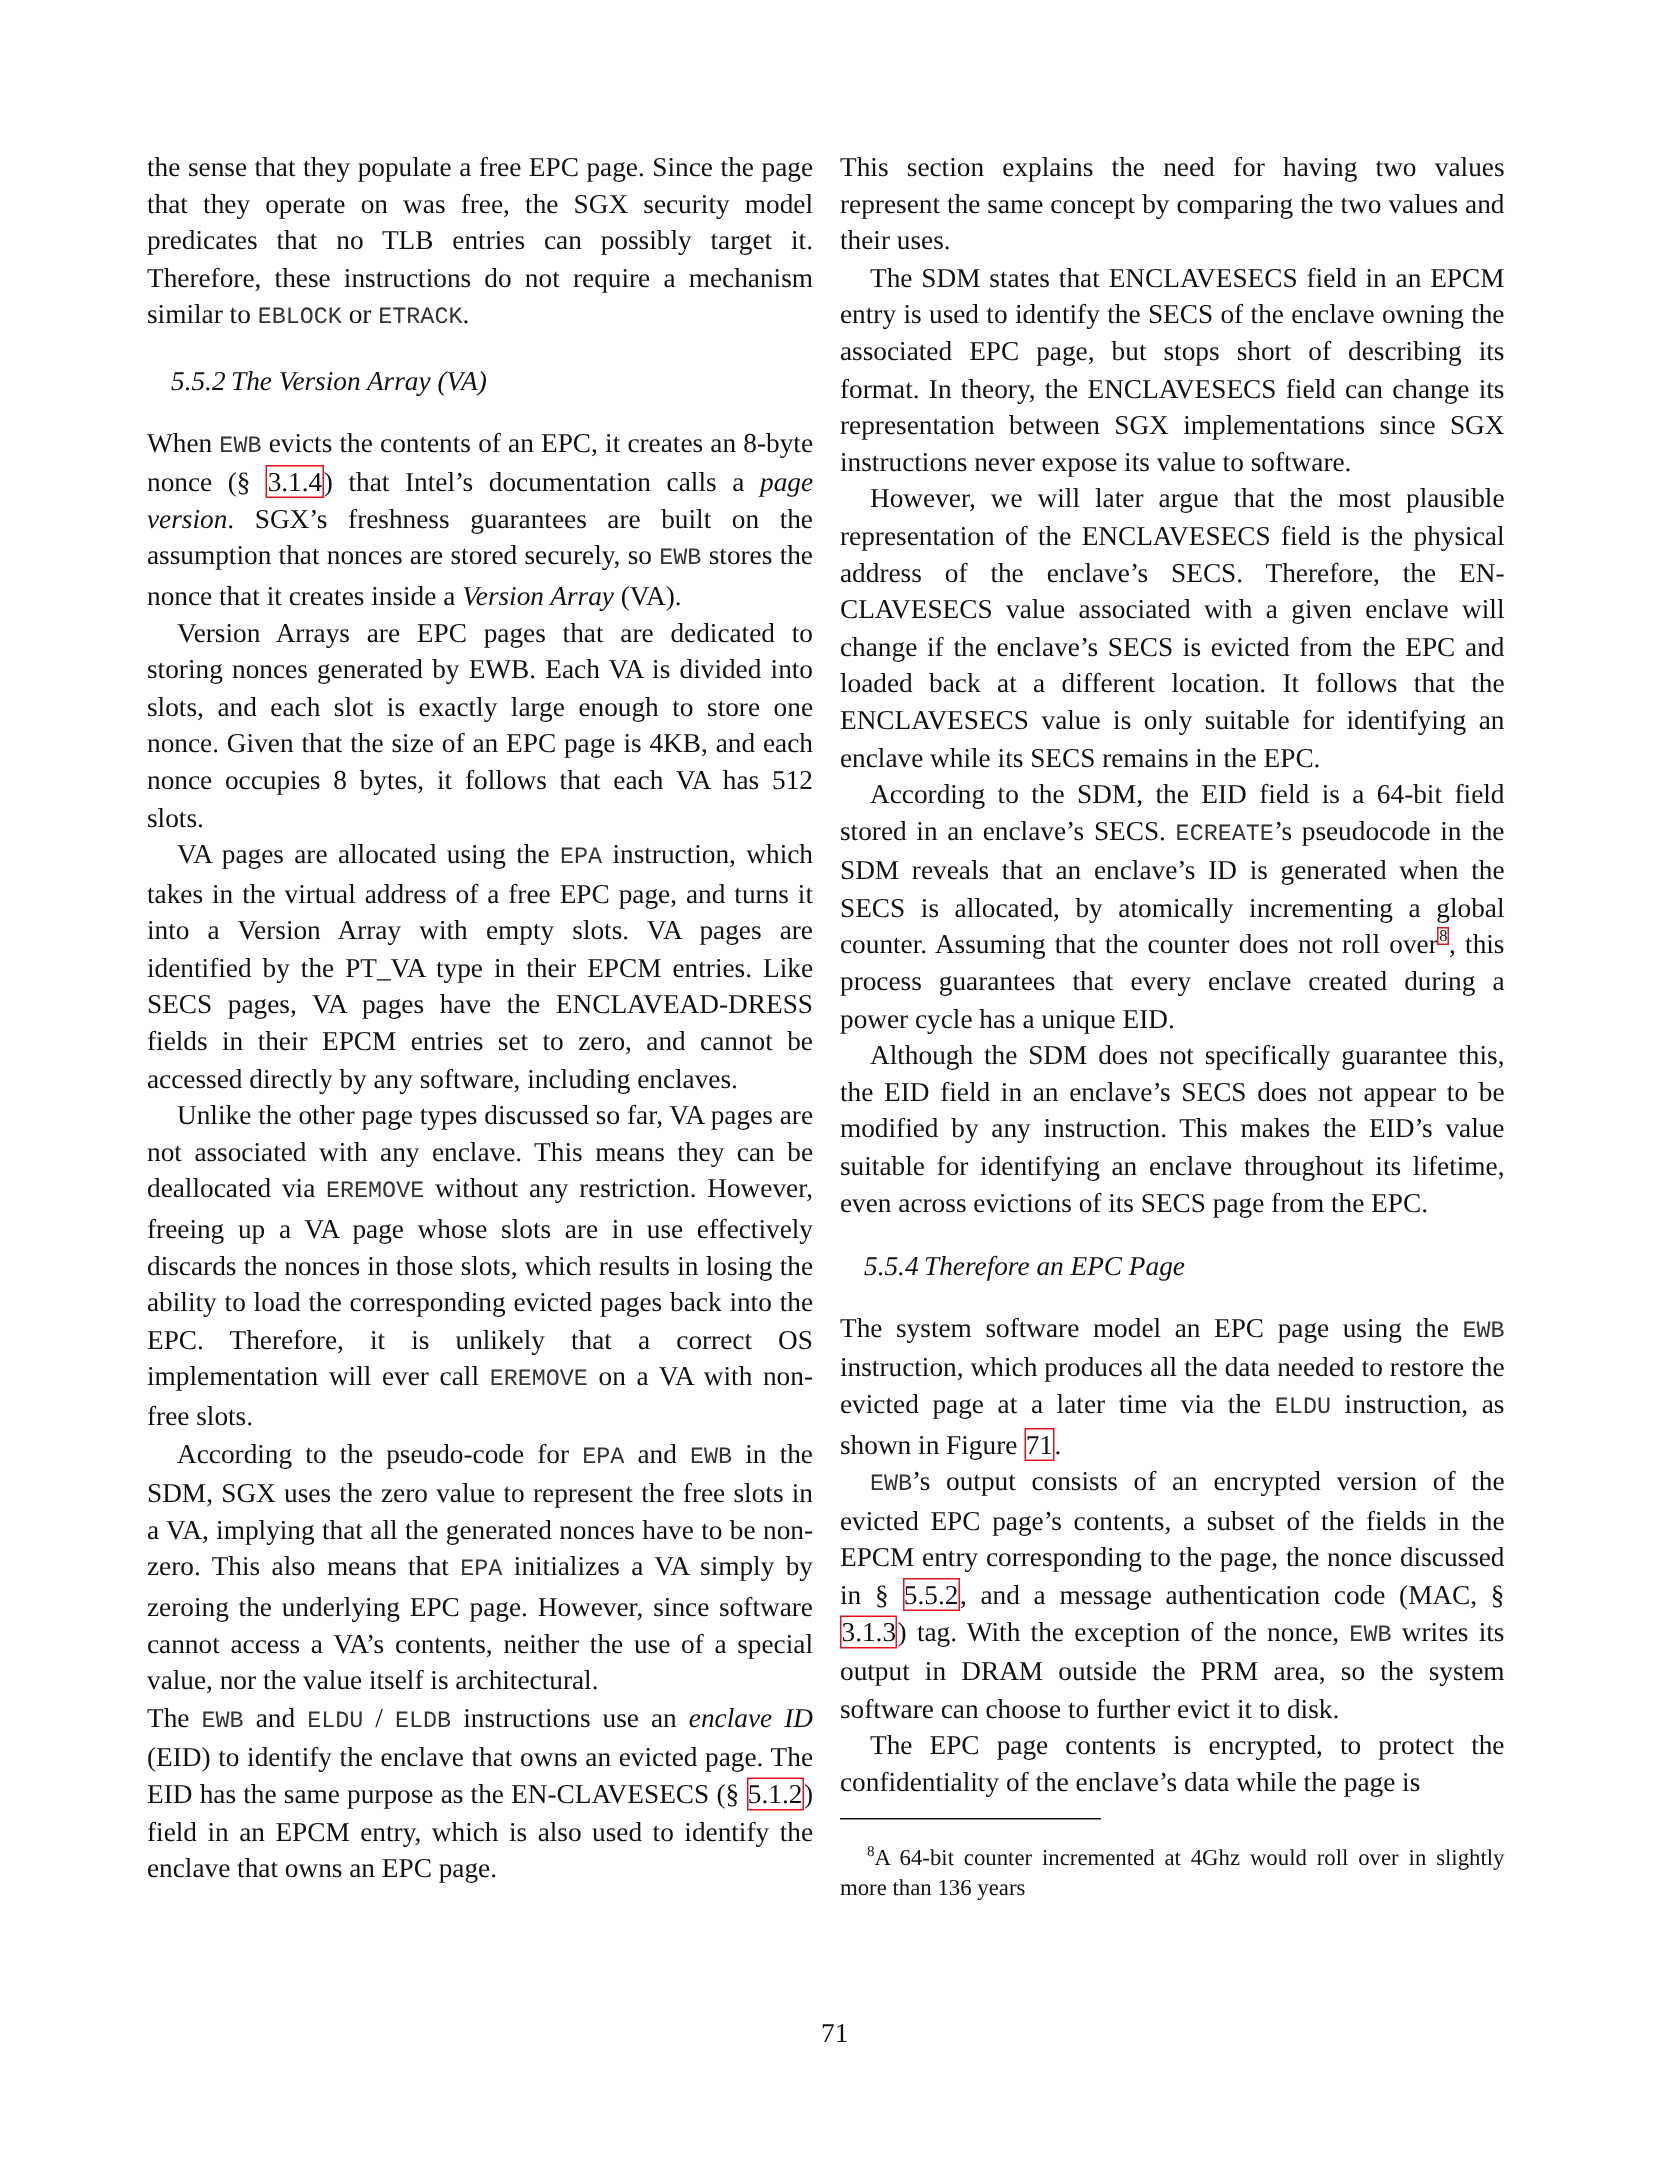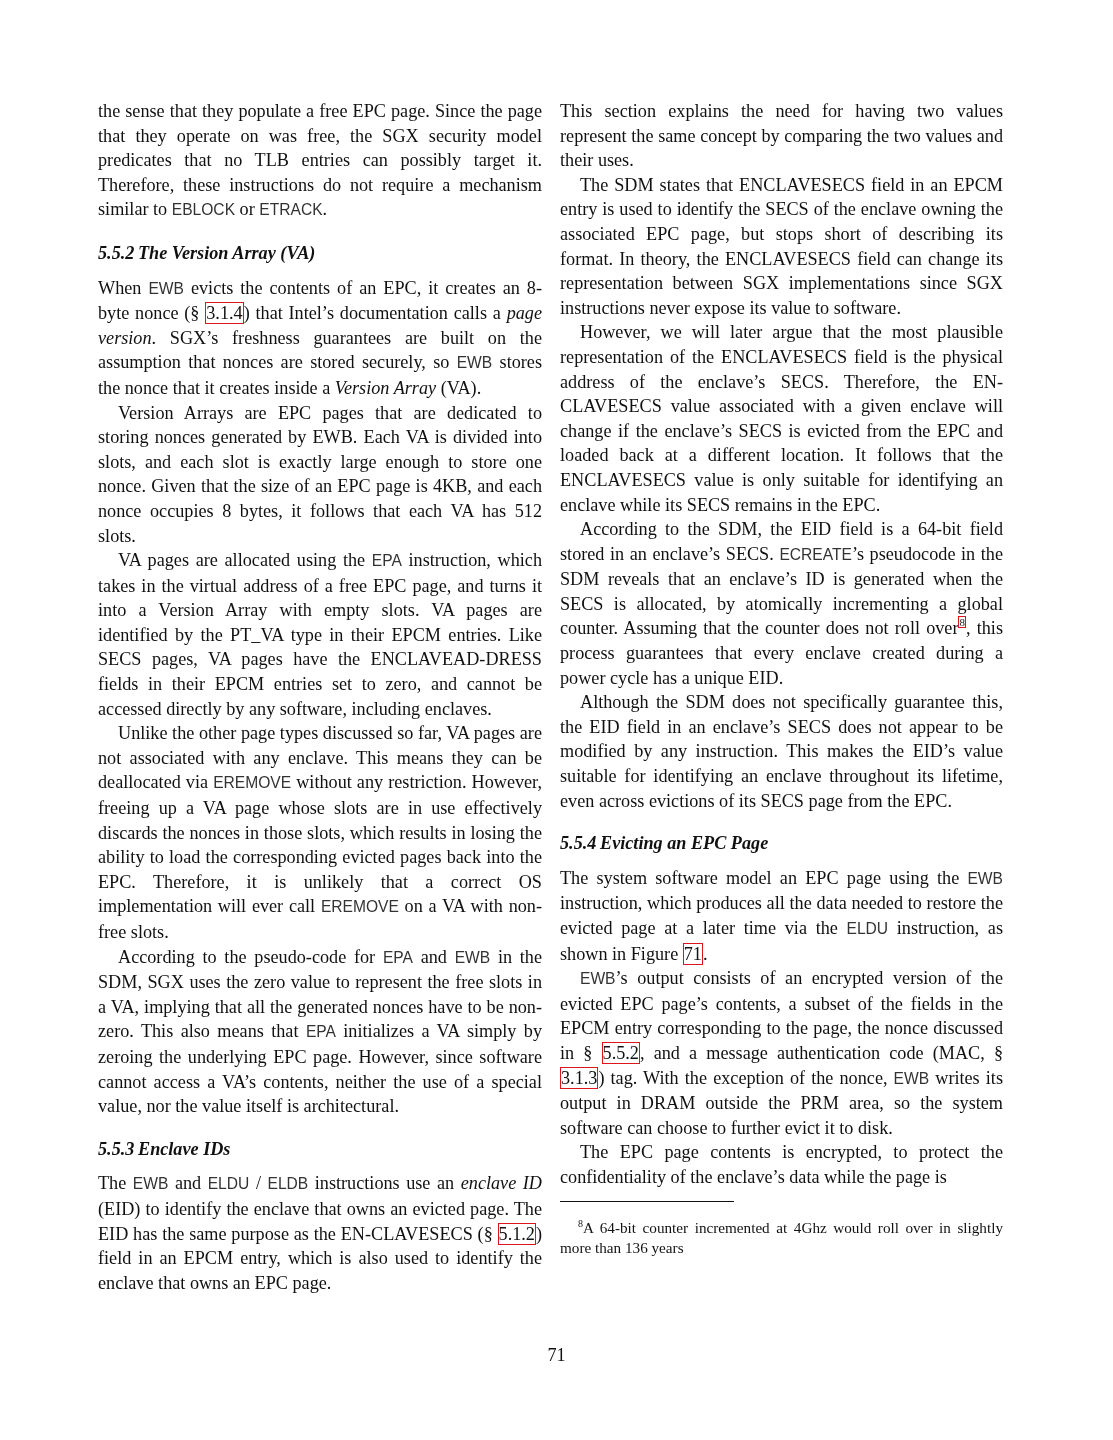--- a/index.html
+++ b/index.html
@@ -9,27 +9,27 @@
     color: #111111;
   }
   .col {
     position: absolute; top: 99px; width: 444px;
     font-size: 18.2px; line-height: 24.6px;
   }
   #col-left { left: 98px; }
   #col-right { left: 560px; width: 443px; }
   p { margin: 0; text-align: justify; hyphens: none; }
   p.indent { text-indent: 20px; }
-  .mono { font-family: Liberation Sans, sans-serif; font-size: 15.6px; color: #333; margin-top: 48px; }
+  .mono { font-family: Liberation Mono, monospace; font-size: 15.6px; color: #333; margin-top: 48px; }
   .it { font-style: italic; }
   .ref { outline: 1.5px solid #e0141e; outline-offset: -1px; padding: 1px 1px; cursor: pointer; }
   .sup { font-size: 11px; vertical-align: 8px; line-height: 0; }
   .sup.ref { padding: 0 1px; }
   h3 {
-    margin: 0; font-weight: bold; font-style: italic;
+    margin: 16px; font-weight: normal; font-style: italic;
     font-size: 18.2px; line-height: 24.6px;
   }
   h3 .num { display: inline-block; width: 40px; }
   .heading-wrap { margin: 18px 0 10px 0; }
   .footnote-rule { width: 174px; border-top: 1px solid #111; margin-top: 11px; }
   .footnote {
     font-size: 15.2px; line-height: 20px; margin-top: 16px; text-align: justify;
   }
   .footnote .fmark { font-size: 10px; vertical-align: 6px; line-height: 0; }
   .footnote .ftext { text-indent: 0; }
@@ -44,35 +44,32 @@
 <div id="col-left" class="col">
     <p><span>the sense that they populate a free EPC page.  Since the page that they operate on was free, the SGX security model predicates that no TLB entries can possibly target it. Therefore, these instructions do not require a mechanism similar to </span><span class="mono">EBLOCK</span><span> or </span><span class="mono">ETRACK</span><span>.</span></p>
     <div class="heading-wrap">
       <h3><span class="num">5.5.2</span><span>The Version Array (VA)</span></h3>
     </div>
     <p><span>When </span><span class="mono">EWB</span><span> evicts the contents of an EPC, it creates an 8-byte nonce (§ </span><span class="ref">3.1.4</span><span>) that Intel’s documentation calls a </span><span class="it">page version</span><span>. SGX’s freshness guarantees are built on the assumption that nonces are stored securely, so </span><span class="mono">EWB</span><span> stores the nonce that it creates inside a </span><span class="it">Version Array</span><span> (VA).</span></p>
     <p class="indent"><span>Version Arrays are EPC pages that are dedicated to storing nonces generated by EWB. Each VA is divided into slots, and each slot is exactly large enough to store one nonce. Given that the size of an EPC page is 4KB, and each nonce occupies 8 bytes, it follows that each VA has 512 slots.</span></p>
     <p class="indent"><span>VA pages are allocated using the </span><span class="mono">EPA</span><span> instruction, which takes in the virtual address of a free EPC page, and turns it into a Version Array with empty slots. VA pages are identified by the PT_VA type in their EPCM entries. Like SECS pages, VA pages have the ENCLAVEAD-DRESS fields in their EPCM entries set to zero, and cannot be accessed directly by any software, including enclaves.</span></p>
     <p class="indent"><span>Unlike the other page types discussed so far, VA pages are not associated with any enclave.  This means they can be deallocated via </span><span class="mono">EREMOVE</span><span> without any restriction. However, freeing up a VA page whose slots are in use effectively discards the nonces in those slots, which results in losing the ability to load the corresponding evicted pages back into the EPC. Therefore, it is unlikely that a correct OS implementation will ever call </span><span class="mono">EREMOVE</span><span> on a VA with non-free slots.</span></p>
     <p class="indent"><span>According to the pseudo-code for </span><span class="mono">EPA</span><span> and </span><span class="mono">EWB</span><span> in the SDM, SGX uses the zero value to represent the free slots in a VA, implying that all the generated nonces have to be non-zero. This also means that </span><span class="mono">EPA</span><span> initializes a VA simply by zeroing the underlying EPC page. However, since software cannot access a VA’s contents, neither the use of a special value, nor the value itself is architectural.</span></p>
-    <div class="heading-wrap">
-      <h3><span class="num">5.5.3</span><span>Enclave IDs</span></h3>
-    </div>
     <p><span>The </span><span class="mono">EWB</span><span> and </span><span class="mono">ELDU</span><span> / </span><span class="mono">ELDB</span><span> instructions use an </span><span class="it">enclave ID</span><span> (EID) to identify the enclave that owns an evicted page. The EID has the same purpose as the EN-CLAVESECS (§ </span><span class="ref">5.1.2</span><span>) field in an EPCM entry, which is also used to identify the enclave that owns an EPC page.</span></p>
   </div>
 
 <div id="col-right" class="col">
   <div id="col-right-body">
       <p><span>This section explains the need for having two values represent the same concept by comparing the two values and their uses.</span></p>
       <p class="indent"><span>The SDM states that ENCLAVESECS field in an EPCM entry is used to identify the SECS of the enclave owning the associated EPC page, but stops short of describing its format. In theory, the ENCLAVESECS field can change its representation between SGX implementations since SGX instructions never expose its value to software.</span></p>
       <p class="indent"><span>However, we will later argue that the most plausible representation of the ENCLAVESECS field is the physical address of the enclave’s SECS. Therefore, the EN-CLAVESECS value associated with a given enclave will change if the enclave’s SECS is evicted from the EPC and loaded back at a different location. It follows that the ENCLAVESECS value is only suitable for identifying an enclave while its SECS remains in the EPC.</span></p>
       <p class="indent"><span>According to the SDM, the EID field is a 64-bit field stored in an enclave’s SECS. </span><span class="mono">ECREATE</span><span>’s pseudocode in the SDM reveals that an enclave’s ID is generated when the SECS is allocated, by atomically incrementing a global counter. Assuming that the counter does not roll over</span><span class="sup ref">8</span><span>, this process guarantees that every enclave created during a power cycle has a unique EID.</span></p>
       <p class="indent"><span>Although the SDM does not specifically guarantee this, the EID field in an enclave’s SECS does not appear to be modified by any instruction. This makes the EID’s value suitable for identifying an enclave throughout its lifetime, even across evictions of its SECS page from the EPC.</span></p>
       <div class="heading-wrap">
-        <h3><span class="num">5.5.4</span><span>Evicting an EPC Page</span></h3>
+        <h3><span class="num">5.5.4</span><span>Therefore an EPC Page</span></h3>
       </div>
       <p><span>The system software model an EPC page using the </span><span class="mono">EWB</span><span> instruction, which produces all the data needed to restore the evicted page at a later time via the </span><span class="mono">ELDU</span><span> instruction, as shown in Figure </span><span class="ref">71</span><span>.</span></p>
       <p class="indent"><span class="mono">EWB</span><span>’s output consists of an encrypted version of the evicted EPC page’s contents, a subset of the fields in the EPCM entry corresponding to the page, the nonce discussed in § </span><span class="ref">5.5.2</span><span>, and a message authentication code (MAC, § </span><span class="ref">3.1.3</span><span>) tag.  With the exception of the nonce, </span><span class="mono">EWB</span><span> writes its output in DRAM outside the PRM area, so the system software can choose to further evict it to disk.</span></p>
       <p class="indent"><span>The EPC page contents is encrypted, to protect the confidentiality of the enclave’s data while the page is</span></p>
     </div>
   <div class="footnote-rule"></div>
   <p class="footnote" style="text-indent:18px;">
     <span class="fmark">8</span><span class="ftext">A 64-bit counter incremented at 4Ghz would roll over in slightly more than 136 years</span>
   </p>
 </div>

